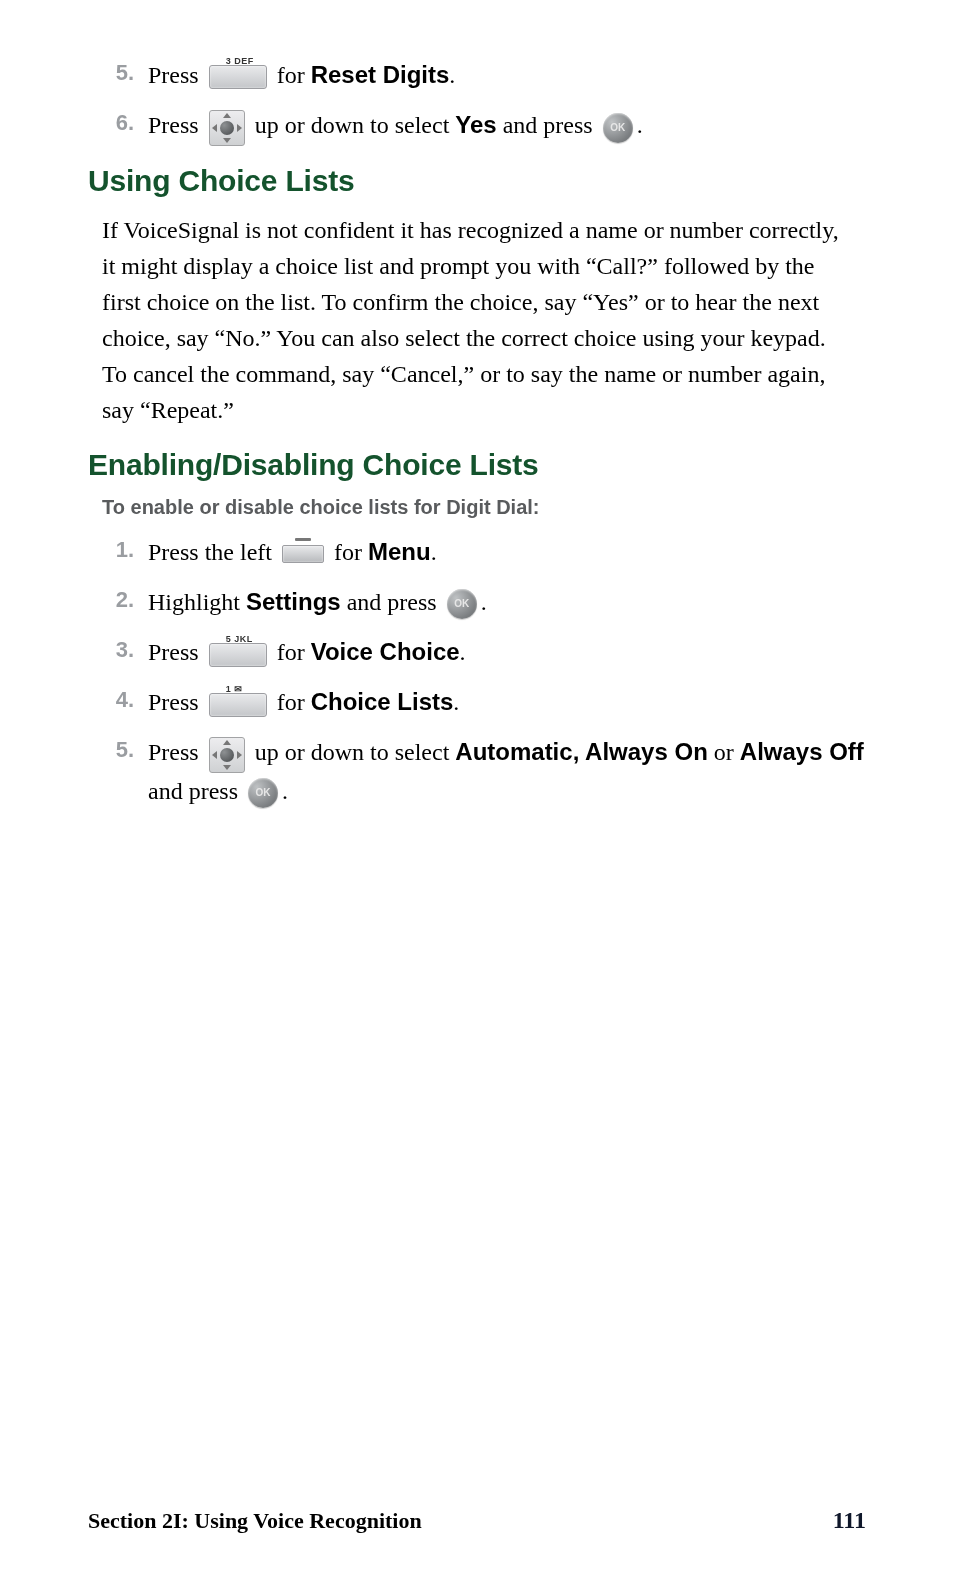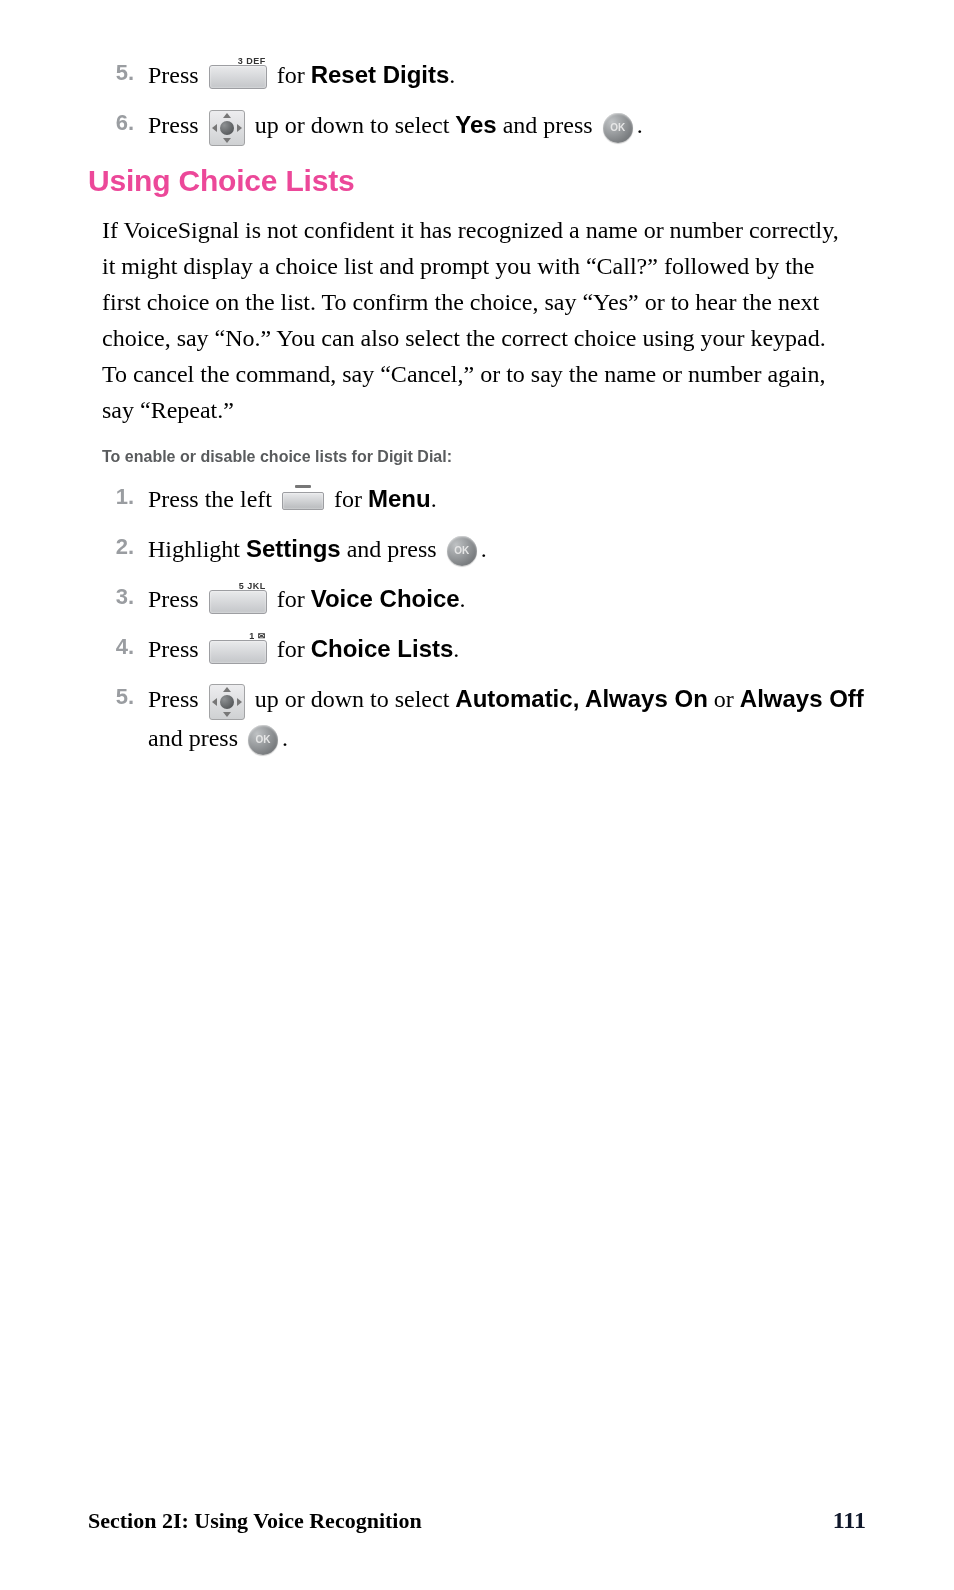--- a/index.html
+++ b/index.html
@@ -39,35 +39,35 @@
     text-align: right;
     font-family: 'Helvetica Neue', Arial, sans-serif;
     font-weight: 700;
     color: #9a9da1;
     font-size: 22px;
   }
   .section-heading {
     font-family: 'Helvetica Neue', Arial, sans-serif;
     font-weight: 800;
     font-size: 30px;
-    color: #ec4899;
+    color: #14532d;
     margin: 18px 0 14px 0;
     letter-spacing: -0.2px;
   }
   .body-para {
     font-size: 24px;
     line-height: 1.5;
     margin: 0 0 20px 14px;
     padding-right: 10px;
   }
   .sub-instr {
     font-family: 'Helvetica Neue', Arial, sans-serif;
     font-weight: 700;
     color: #595b5d;
-    font-size: 16px;
+    font-size: 20px;
     margin: 8px 0 14px 14px;
   }
   .bold {
     font-family: 'Helvetica Neue', Arial, sans-serif;
     font-weight: 700;
   }
   
   .btn {
     display: inline-block;
     vertical-align: middle;
@@ -78,23 +78,23 @@
     position: relative;
     margin: 0 4px;
   }
   .btn-wide {
     width: 56px;
     height: 22px;
   }
   .btn-wide .key-lbl {
     position: absolute;
     top: -11px;
-    left: 0;
+    left: 16px;
     width: 100%;
-    text-align: right;
+    text-align: left;
     font-family: Arial, sans-serif;
     font-size: 9px;
     font-weight: 700;
     color: #333;
     letter-spacing: 0.5px;
   }
   .btn-softkey {
     width: 40px;
     height: 16px;
     border-radius: 2px;
@@ -198,20 +198,21 @@
 
   <ul class="ol-steps" id="top-steps">
       <li><span class="num">5.</span><span>Press </span><span class="btn btn-wide"><span class="key-lbl">3 DEF</span></span><span> for </span><span class="bold">Reset Digits</span><span>.</span></li>
       <li><span class="num">6.</span><span>Press </span><span class="btn-nav"><span class="arr up"></span><span class="arr down"></span><span class="arr left"></span><span class="arr right"></span><span class="center-dot"></span></span><span> up or down to select </span><span class="bold">Yes</span><span> and press </span><span class="btn-ok"></span><span>.</span></li>
     </ul>
 
   <h2 class="section-heading">Using Choice Lists</h2>
 
   <p class="body-para">If VoiceSignal is not confident it has recognized a name or number correctly, it might display a choice list and prompt you with “Call?” followed by the first choice on the list. To confirm the choice, say “Yes” or to hear the next choice, say “No.” You can also select the correct choice using your keypad. To cancel the command, say “Cancel,” or to say the name or number again, say “Repeat.”</p>
 
+  <h2 class="section-heading">Enabling/Disabling Choice Lists</h2>
 
 
   <p class="sub-instr">To enable or disable choice lists for Digit Dial:</p>
 
   <ul class="ol-steps" id="enable-steps">
       <li><span class="num">1.</span><span>Press the left </span><span class="btn btn-softkey"><span class="dash"></span></span><span> for </span><span class="bold">Menu</span><span>.</span></li>
       <li><span class="num">2.</span><span>Highlight </span><span class="bold">Settings</span><span> and press </span><span class="btn-ok"></span><span>.</span></li>
       <li><span class="num">3.</span><span>Press </span><span class="btn btn-wide"><span class="key-lbl">5 JKL</span></span><span> for </span><span class="bold">Voice Choice</span><span>.</span></li>
       <li><span class="num">4.</span><span>Press </span><span class="btn btn-wide"><span class="key-lbl">1 ✉</span></span><span> for </span><span class="bold">Choice Lists</span><span>.</span></li>
       <li><span class="num">5.</span><span>Press </span><span class="btn-nav"><span class="arr up"></span><span class="arr down"></span><span class="arr left"></span><span class="arr right"></span><span class="center-dot"></span></span><span> up or down to select </span><span class="bold">Automatic, Always On</span><span> or </span><span class="bold">Always Off</span><span> and press </span><span class="btn-ok"></span><span>.</span></li>

